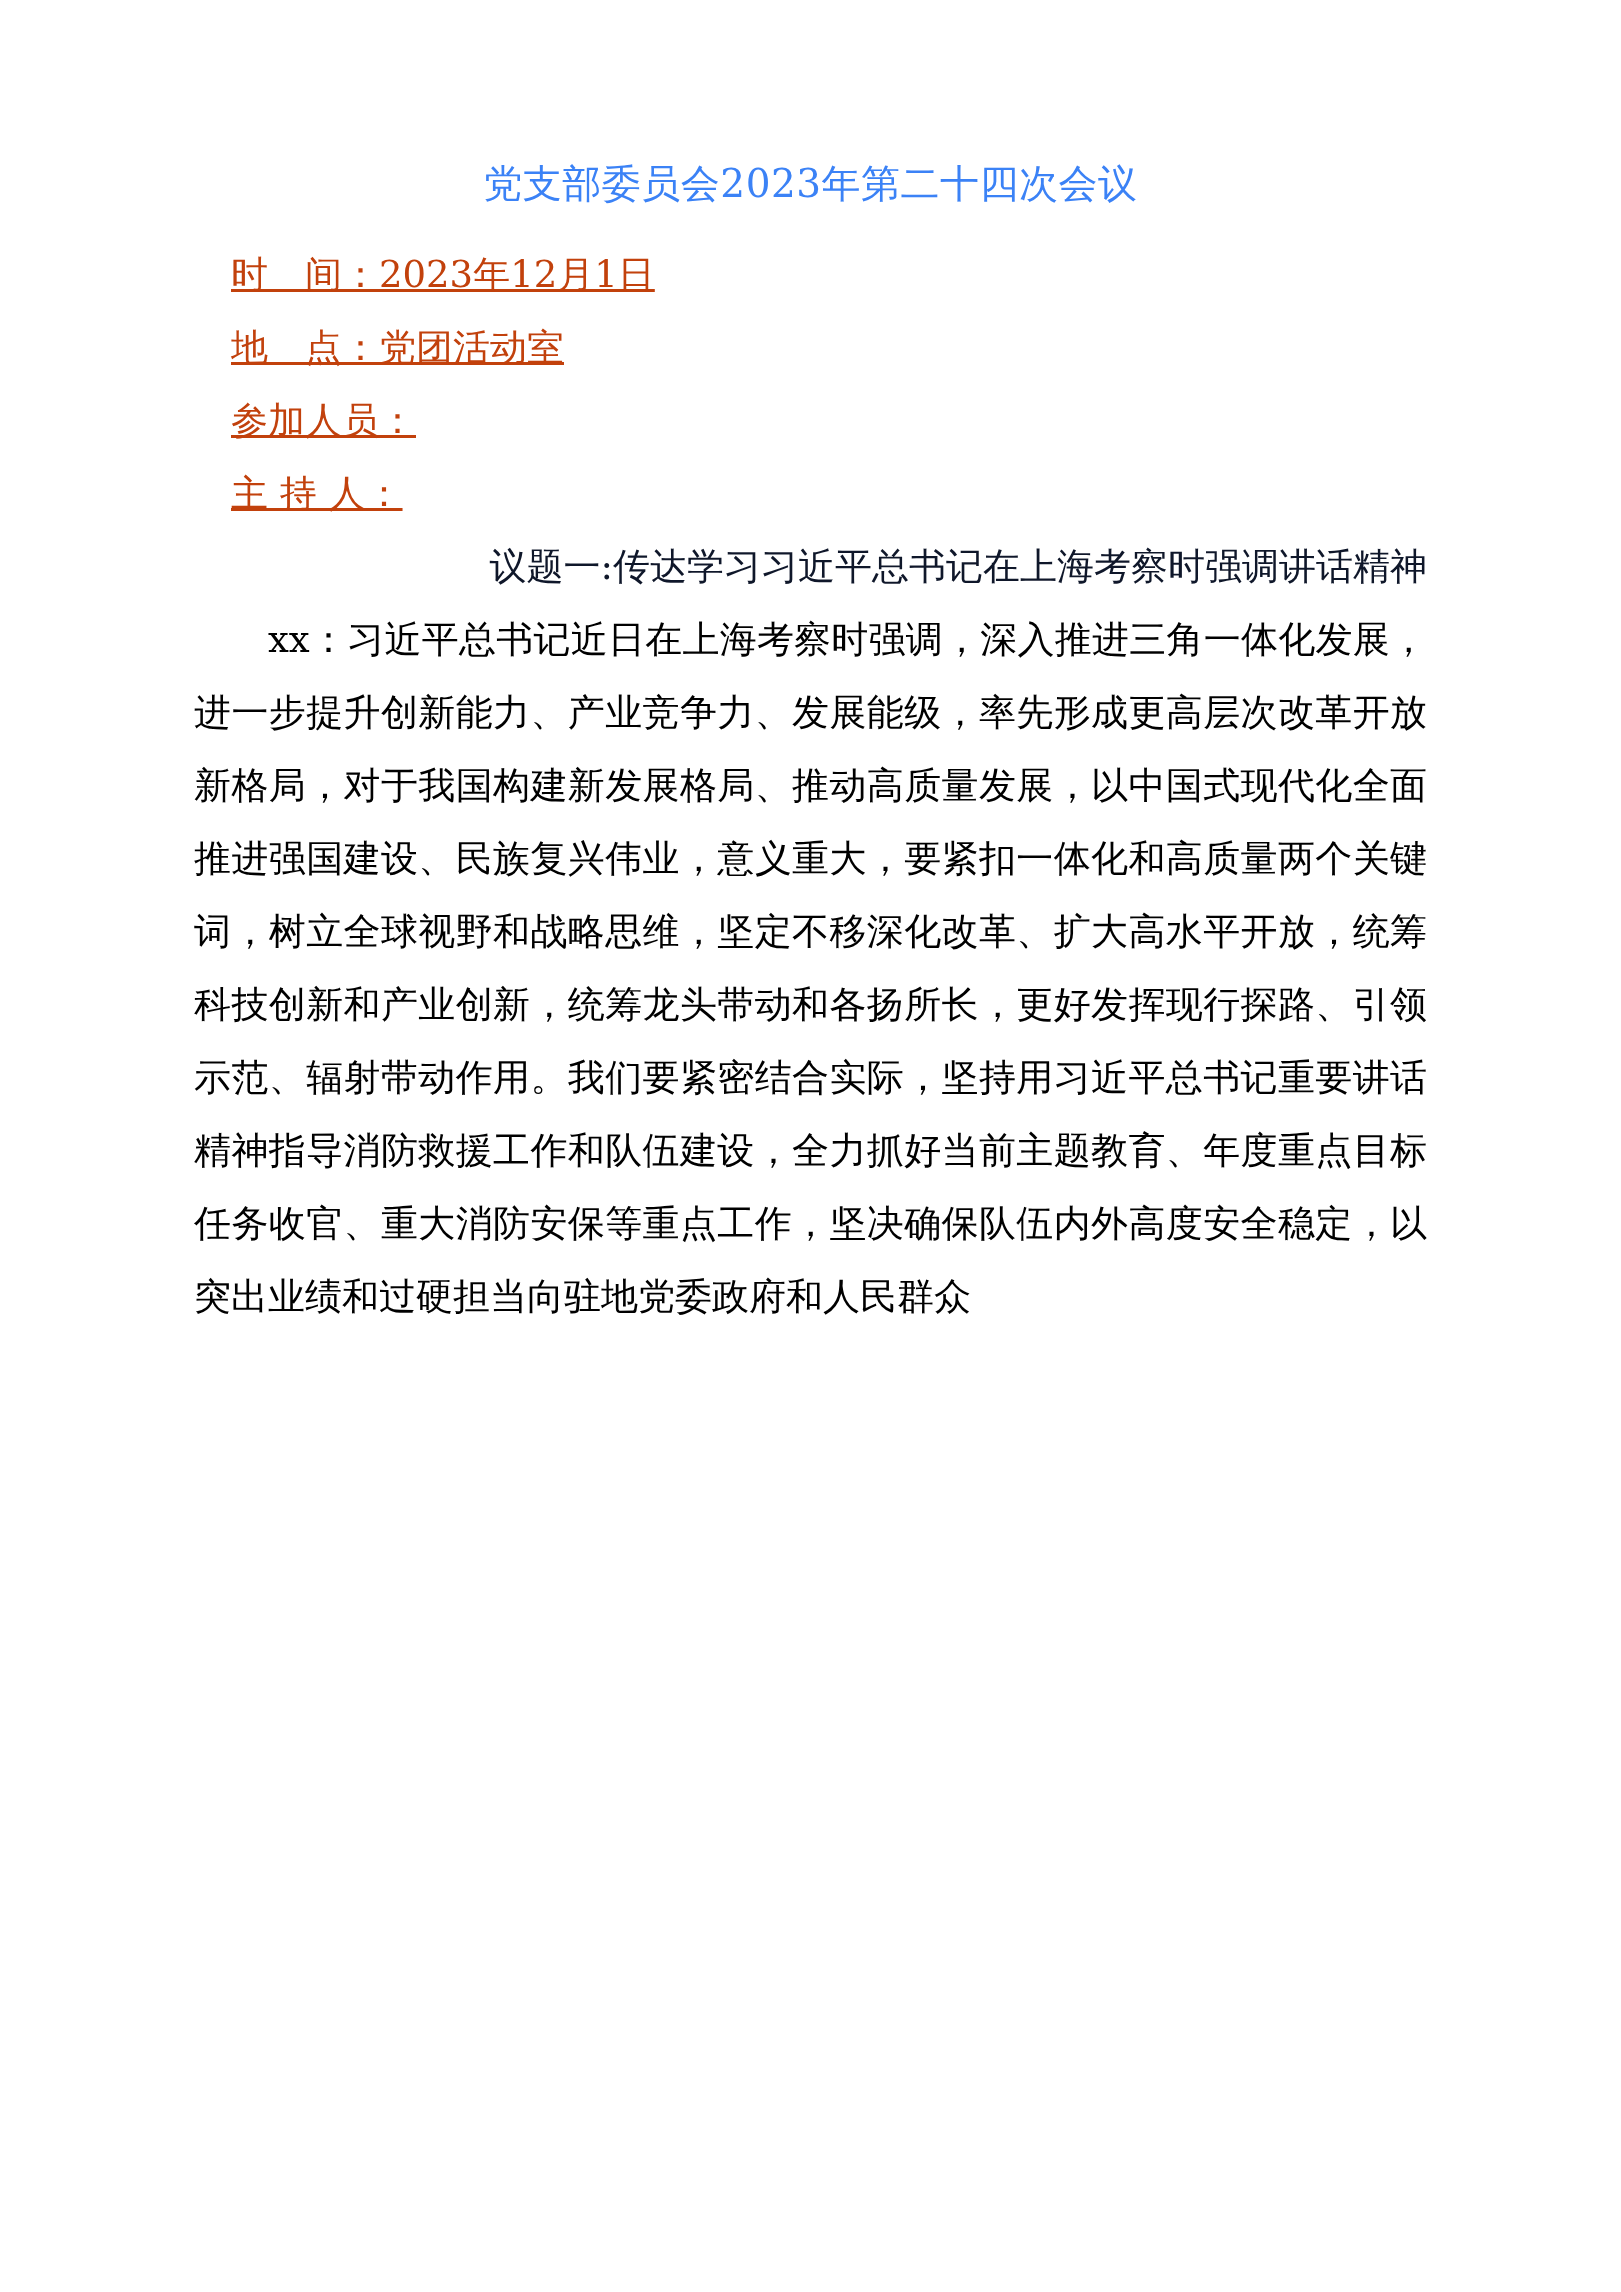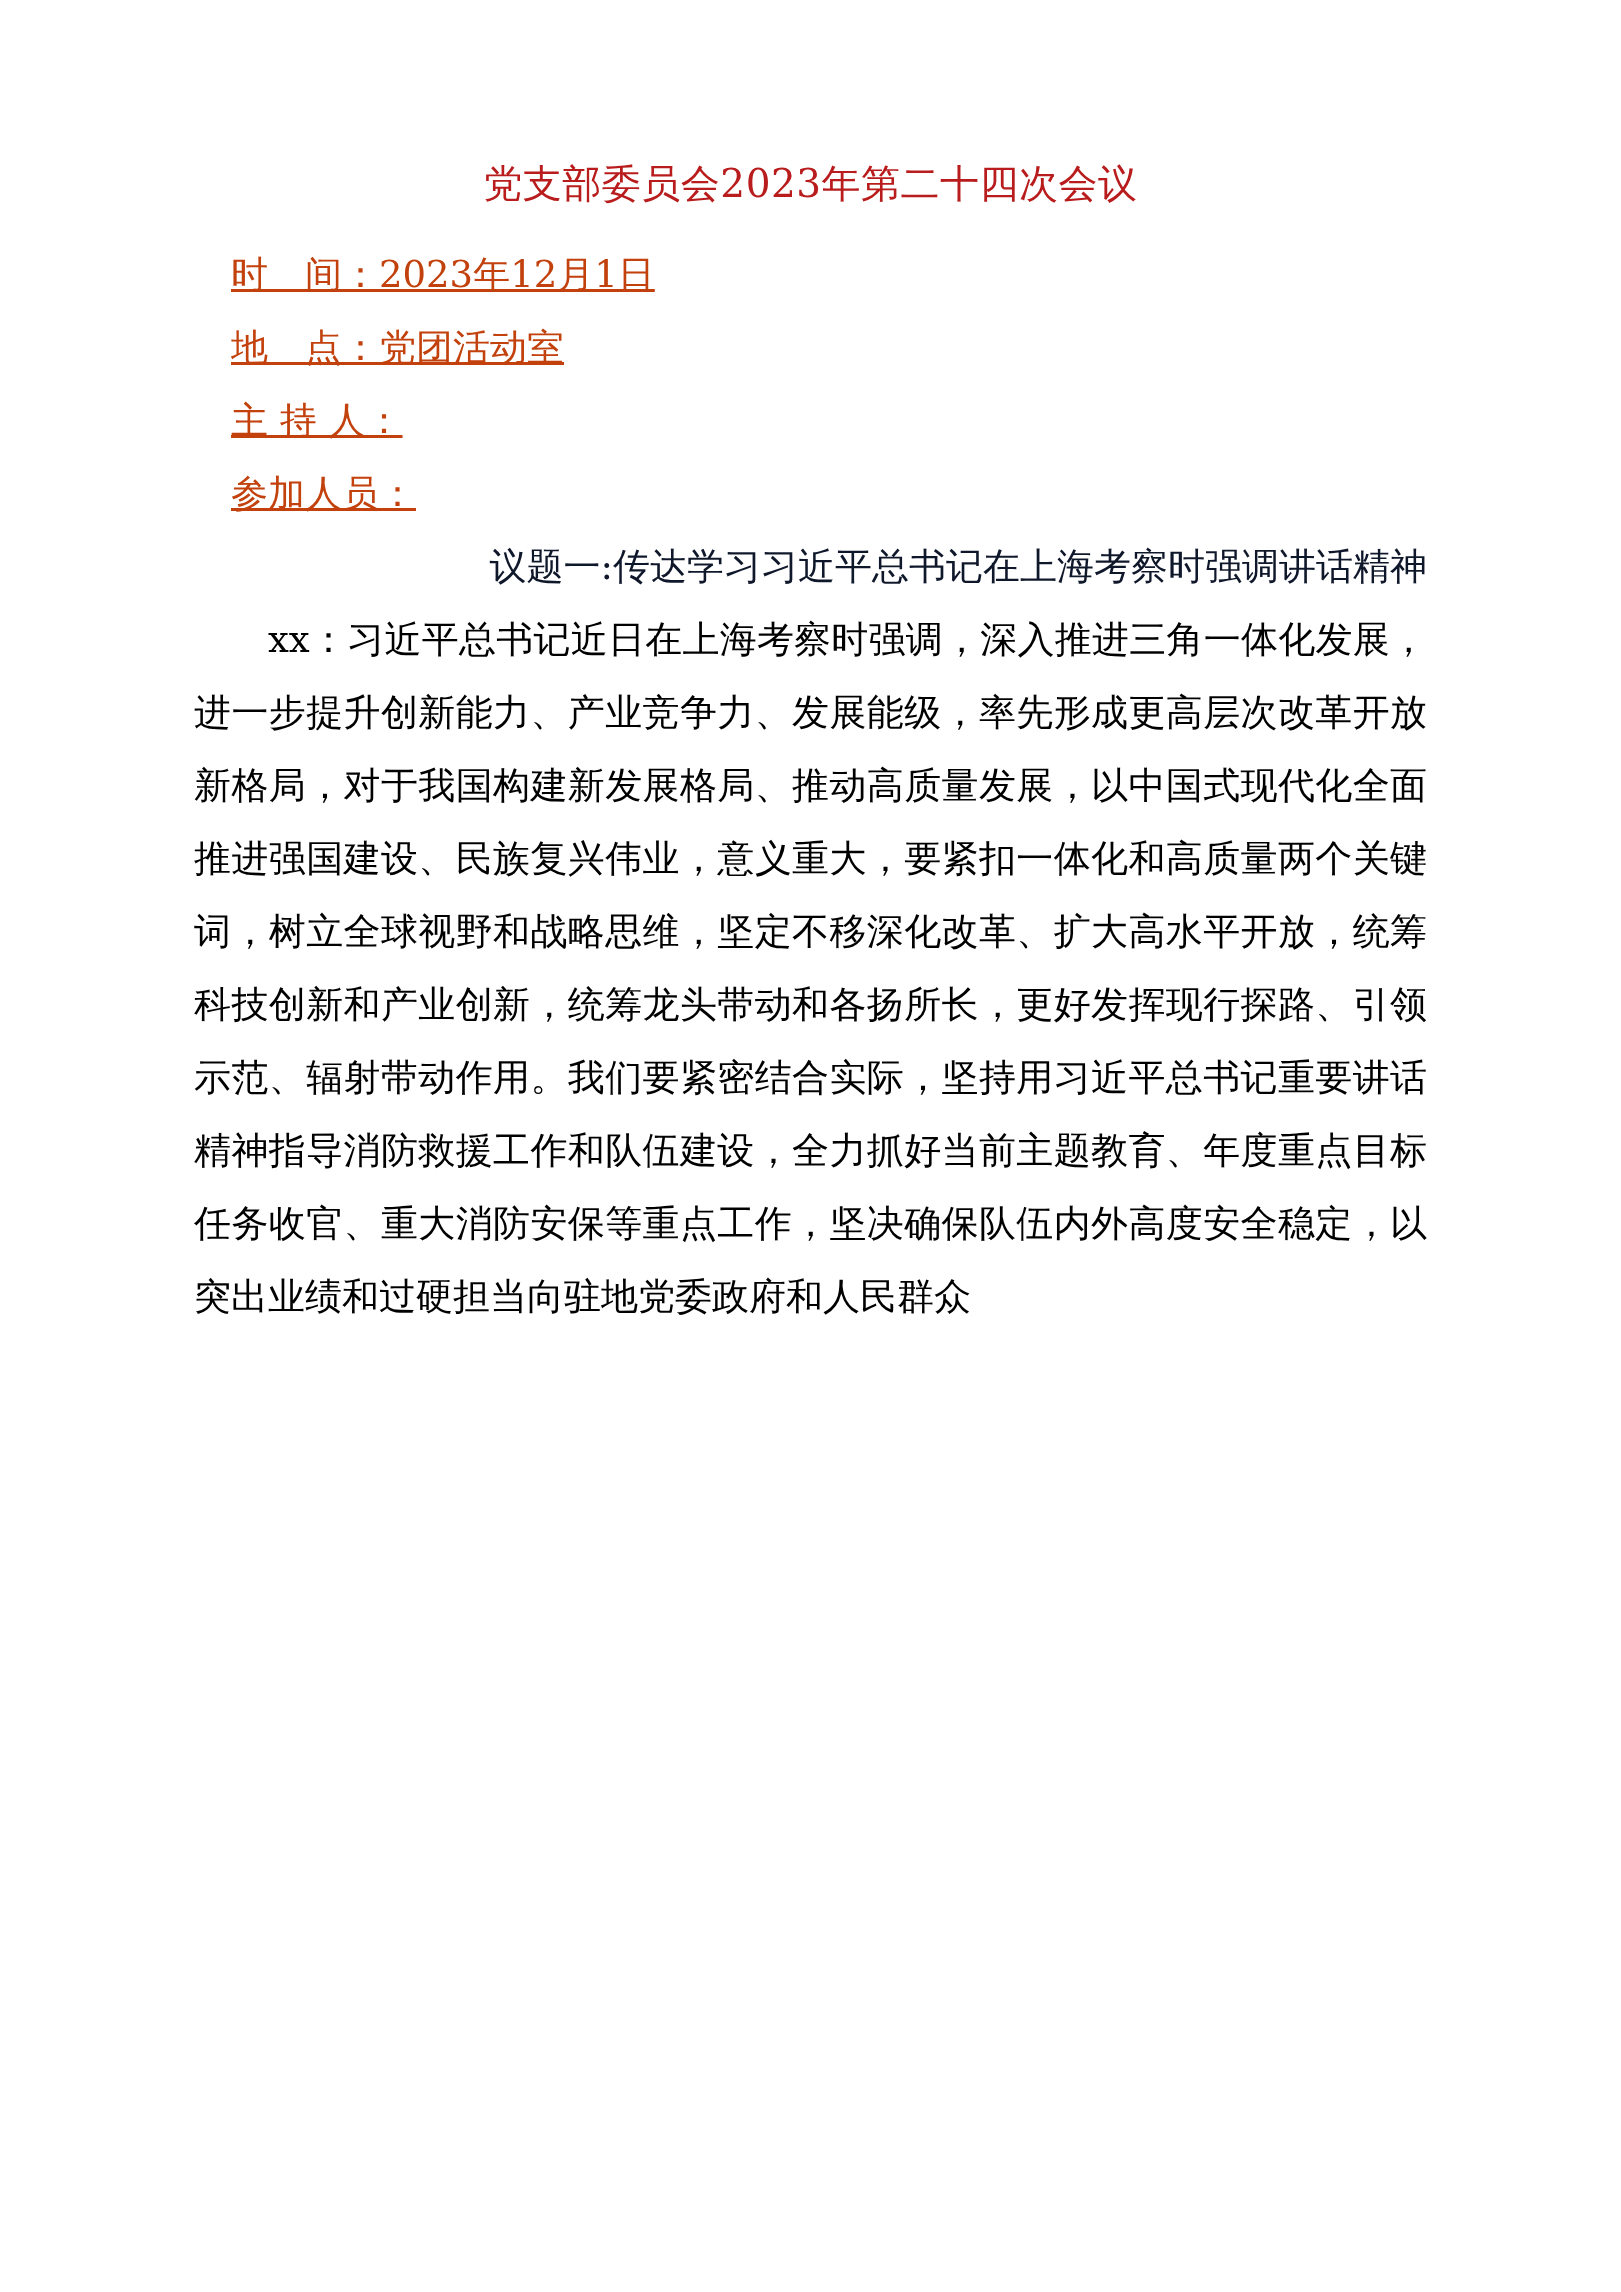--- a/index.html
+++ b/index.html
@@ -24,21 +24,21 @@
     left: 194px;
     top: 147px;
     width: 1233px;
     box-sizing: border-box;
   }
   .doc-title {
     text-align: center;
     font-size: 39px;
     line-height: 73px;
     letter-spacing: 0.5px;
-    color: #b91c1c;
+    color: #3b82f6;
     margin: 0 0 17.6px 0;
     font-weight: normal;
     white-space: pre;
   }
   .meta-line {
     font-size: 37px;
     line-height: 73px;
     color: #c2410c;
     text-indent: 37px;
     white-space: pre;
@@ -70,23 +70,23 @@
 
 <div class="page">
   <div class="sheet">
 
     <h1 class="doc-title">党支部委员会2023年第二十四次会议</h1>
 
     <p class="meta-line">时　间：2023年12月1日</p>
 
     <p class="meta-line">地　点：党团活动室</p>
 
+    <p class="meta-line">参加人员：</p>
+
     <p class="meta-line">主 持 人：</p>
-
-    <p class="meta-line">参加人员：</p>
 
 
 
     <p class="heading-para">议题一:传达学习习近平总书记在上海考察时强调讲话精神</p>
 
 
     <p class="body-para">xx：习近平总书记近日在上海考察时强调，深入推进三角一体化发展，进一步提升创新能力、产业竞争力、发展能级，率先形成更高层次改革开放新格局，对于我国构建新发展格局、推动高质量发展，以中国式现代化全面推进强国建设、民族复兴伟业，意义重大，要紧扣一体化和高质量两个关键词，树立全球视野和战略思维，坚定不移深化改革、扩大高水平开放，统筹科技创新和产业创新，统筹龙头带动和各扬所长，更好发挥现行探路、引领示范、辐射带动作用。我们要紧密结合实际，坚持用习近平总书记重要讲话精神指导消防救援工作和队伍建设，全力抓好当前主题教育、年度重点目标任务收官、重大消防安保等重点工作，坚决确保队伍内外高度安全稳定，以突出业绩和过硬担当向驻地党委政府和人民群众</p>
 
   </div>
 </div>

